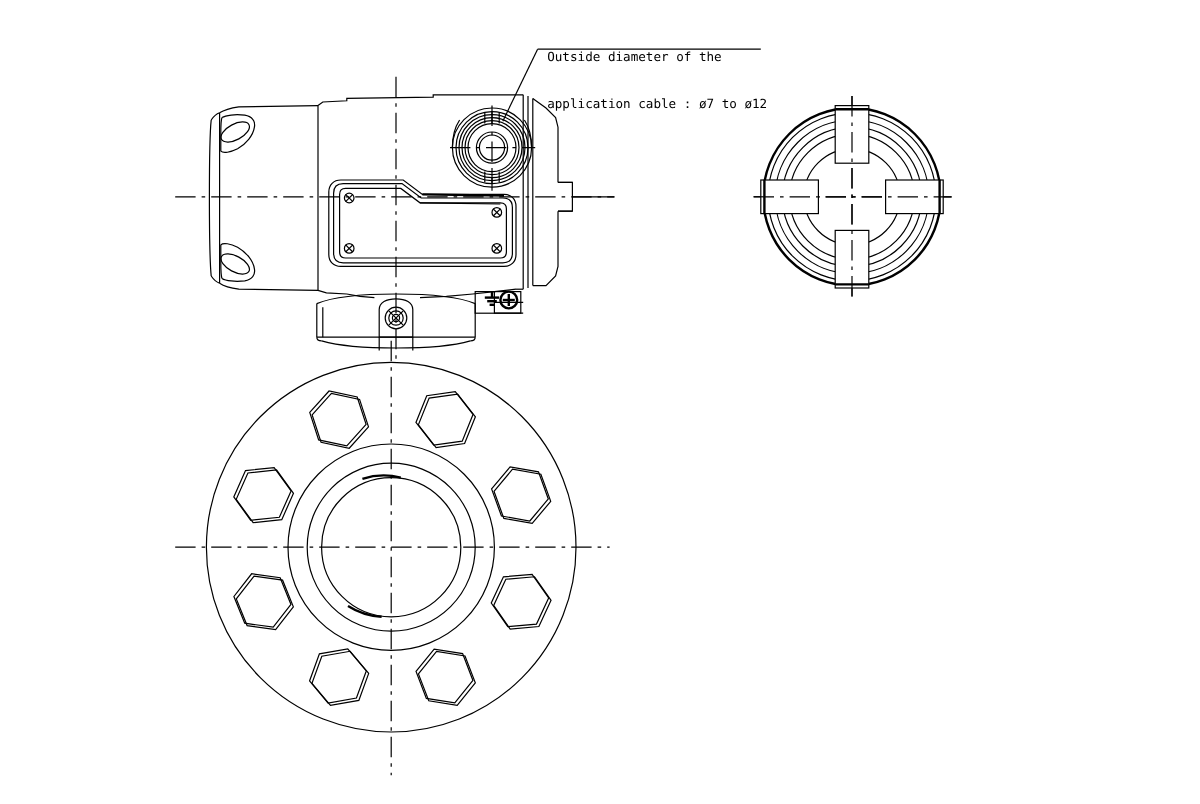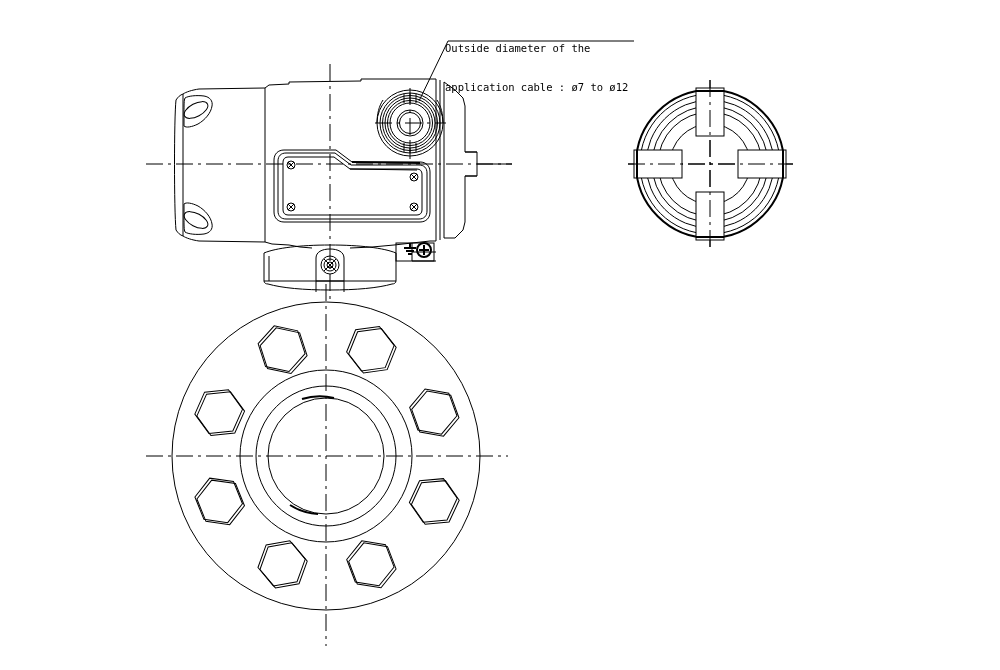--- a/index.html
+++ b/index.html
@@ -302,18 +302,18 @@
       <line class="ctr" x1="710" y1="80" x2="710" y2="248"></line>
     </g>
 
     <g>
       <line class="ln" x1="448" y1="41" x2="419" y2="101"></line>
       <line class="ln" x1="448" y1="41" x2="634" y2="41"></line>
     </g>
 
   </svg>
 
-  <div class="note-box" style="left:445px; top:16px; font-size:10.5px; line-height:13px; color:#000;">
+  <div class="note-box" style="left:456px; top:16px; font-size:10.5px; line-height:13px; color:#000;">
     <div>Outside diameter of the</div>
     <div>application cable : ø7 to ø12</div>
   </div>
 
 </div>
 
 </body></html>

